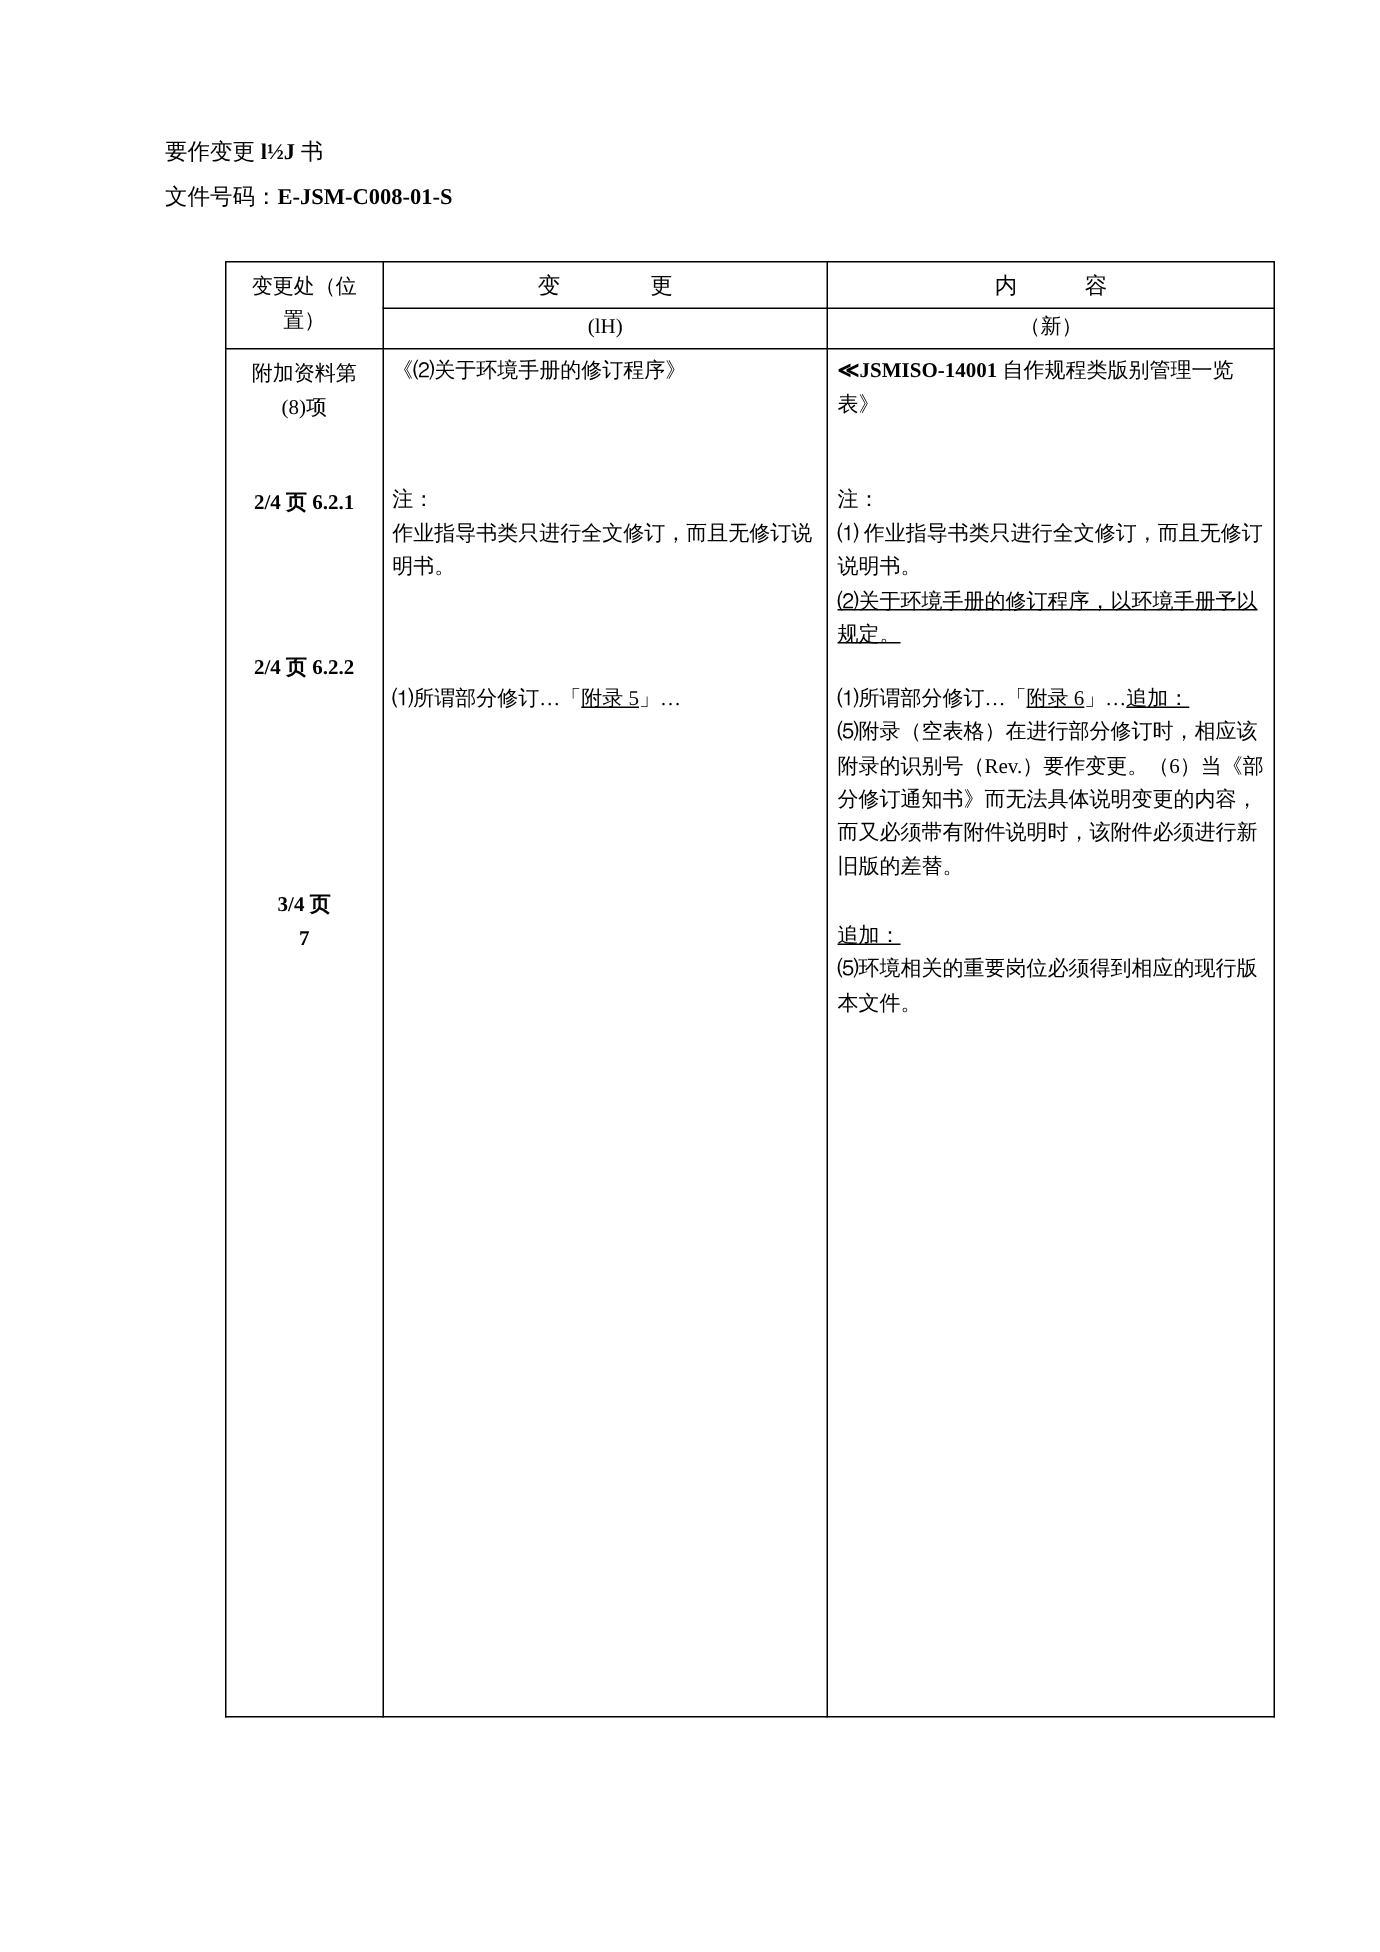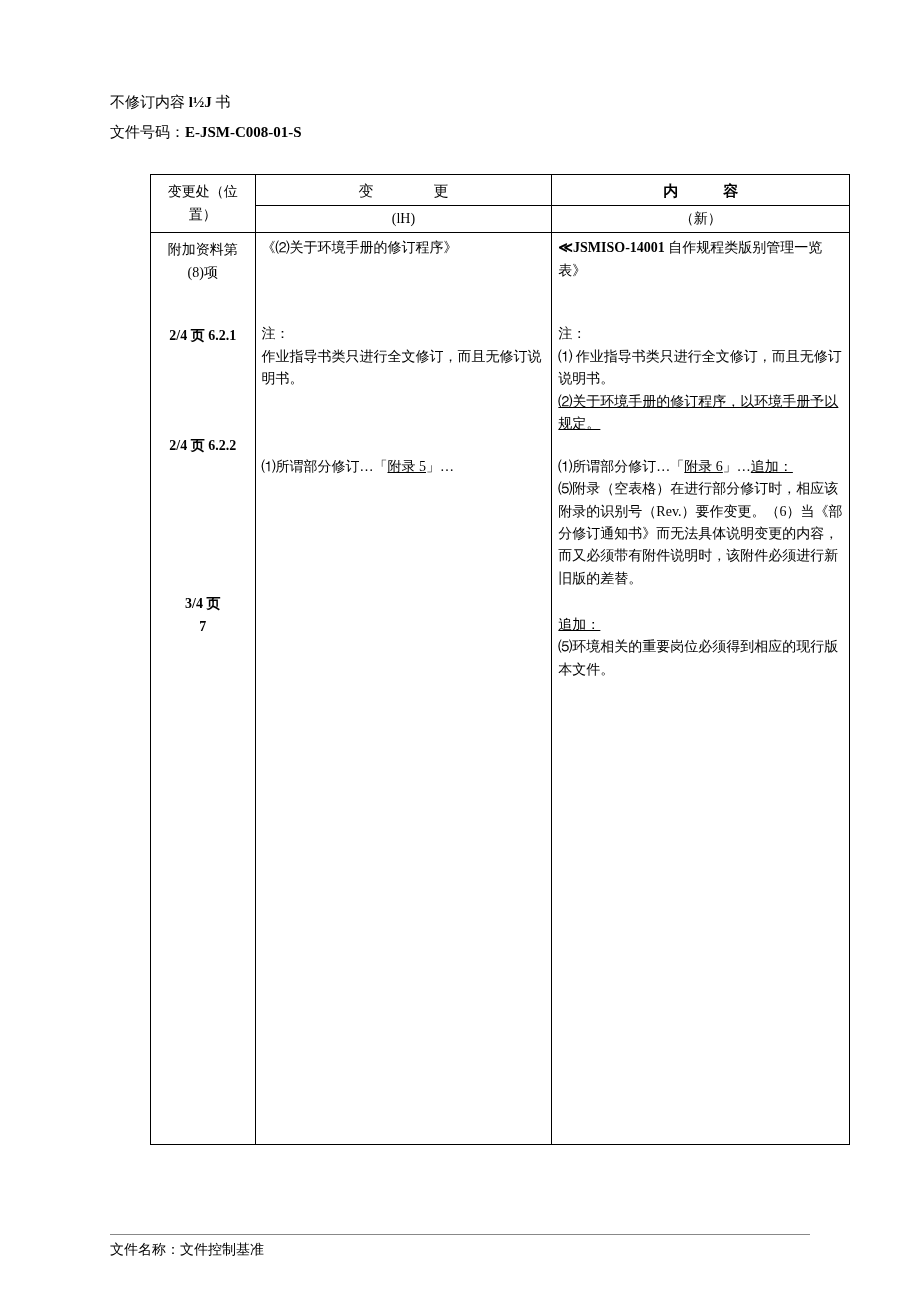--- a/index.html
+++ b/index.html
@@ -45,21 +45,20 @@
   }
   table.change-table .hdr-spanned span.sp {
     display: inline-block;
     letter-spacing: 4em;
     text-indent: 4em;
   }
   table.change-table .hdr-spanned span.sp2 {
     display: inline-block;
     letter-spacing: 3em;
     text-indent: 3em;
-    font-weight: bold;
   }
   table.change-table .sub-hdr {
     text-align: center;
     font-size: 14px;
     font-family: "SimSun", serif;
     padding: 2px;
   }
   table.change-table td.loc-col {
     border-left: 1px solid #000;
     border-right: 1px solid #000;
@@ -88,21 +87,21 @@
     padding-top: 4px;
     font-size: 14px;
   }
 </style>
 </head>
 <body>
 
 <div class="page">
 
   <div class="header-line">
-    <span>不修订内容 </span><span class="bold roman">l½J</span><span> 书</span>
+    <span>要作变更 </span><span class="bold roman">l½J</span><span> 书</span>
   </div>
   <div class="header-line">
     <span>文件号码：</span><span class="bold roman">E-JSM-C008-01-S</span>
   </div>
 
   <table class="change-table">
     <colgroup>
       <col class="loc">
       <col class="old">
       <col class="new">
@@ -177,17 +176,14 @@
           <br>
           <span class="u">追加：</span><br>
           <span>⑸环境相关的重要岗位必须得到相应的现行版本文件。</span>
         </div>
       </td>
     </tr>
 
   </tbody>
     </table>
 
-  <div class="footer">
-    <span>文件名称：</span><span>文件控制基准</span>
-  </div>
 
 </div>
 
 </body></html>

